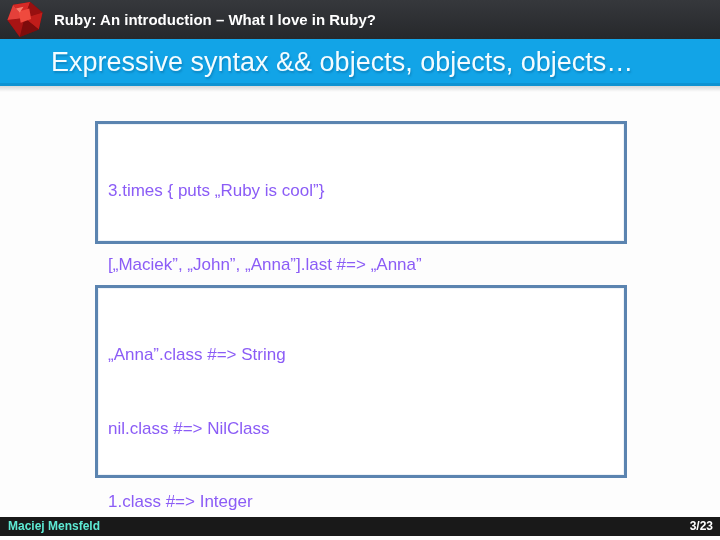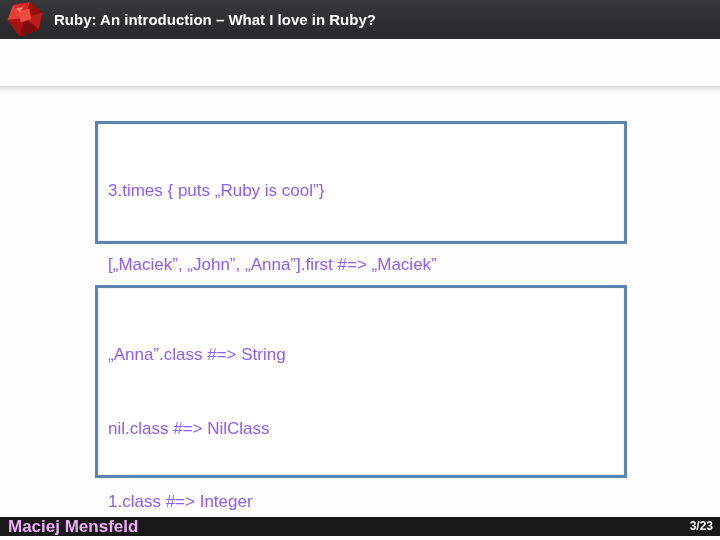--- a/index.html
+++ b/index.html
@@ -92,22 +92,22 @@
   .footer-bar {
     position: absolute;
     left: 0; top: 517px;
     width: 720px; height: 19px;
     background: #191919;
   }
   .footer-author {
     position: absolute;
     left: 8px; top: 0;
     height: 19px; line-height: 19px;
-    color: #f0abfc;
-    font-size: 17px;
+    color: #5eead4;
+    font-size: 12px;
     font-weight: bold;
   }
   .footer-page {
     position: absolute;
     right: 7px; top: 0;
     height: 19px; line-height: 19px;
     color: #ffffff;
     font-size: 12px;
     font-weight: bold;
   }
@@ -125,25 +125,30 @@
       <polygon points="21,18 40,12 36,30" fill="#c01d1a"></polygon>
       <polygon points="21,18 36,30 16,38" fill="#7e0c0c"></polygon>
       <polygon points="21,18 16,38 3,20" fill="#a81414"></polygon>
       <polygon points="21,18 3,20 9,4" fill="#e4403a"></polygon>
       <polygon points="15,11 26,8 28,19 17,23" fill="#ef4a3e"></polygon>
       <polygon points="12,8 20,6 16,12" fill="#ff8d7a" opacity="0.85"></polygon>
     </svg>
     <div class="header-title">Ruby: An introduction – What I love in Ruby?</div>
   </div>
 
+  <div class="title-bar">
+    <div class="title-bar-inner">
+      <h1 class="slide-title">Expressive syntax &amp;&amp; objects, objects, objects…</h1>
+    </div>
+    <div class="title-bar-edge"></div>
+  </div>
   <div class="title-shadow"></div>
 
   <div class="code-box code-box-1">
     <div class="code-line">3.times { puts „Ruby is cool”}</div>
-    <div class="code-line">[„Maciek”, „John”, „Anna”].first #=&gt; „Maciek”</div>
     <div class="code-line">[„Maciek”, „John”, „Anna”].last #=&gt; „Anna”</div>
     <div class="code-line">attr_accessor :name</div>
   </div>
 
   <div class="code-box code-box-2">
     <div class="code-line">„Anna”.class #=&gt; String</div>
     <div class="code-line">nil.class #=&gt; NilClass</div>
     <div class="code-line">1.class #=&gt; Integer</div>
     
     

